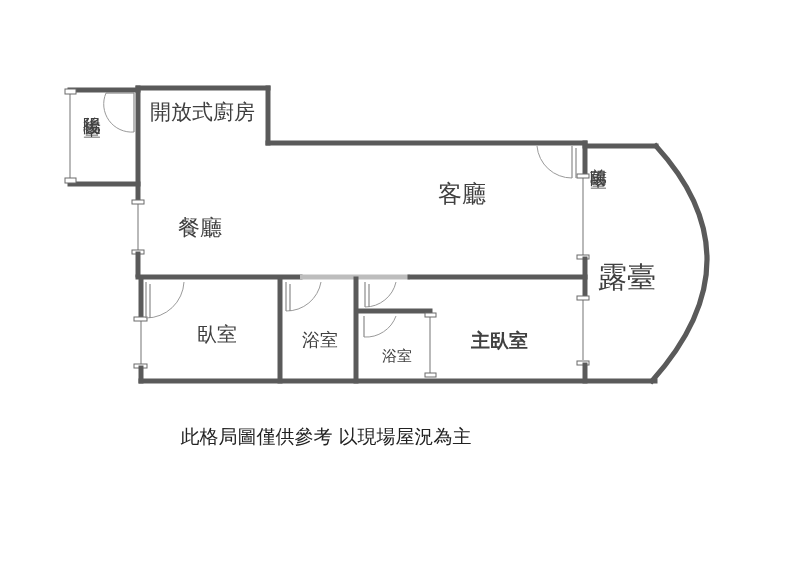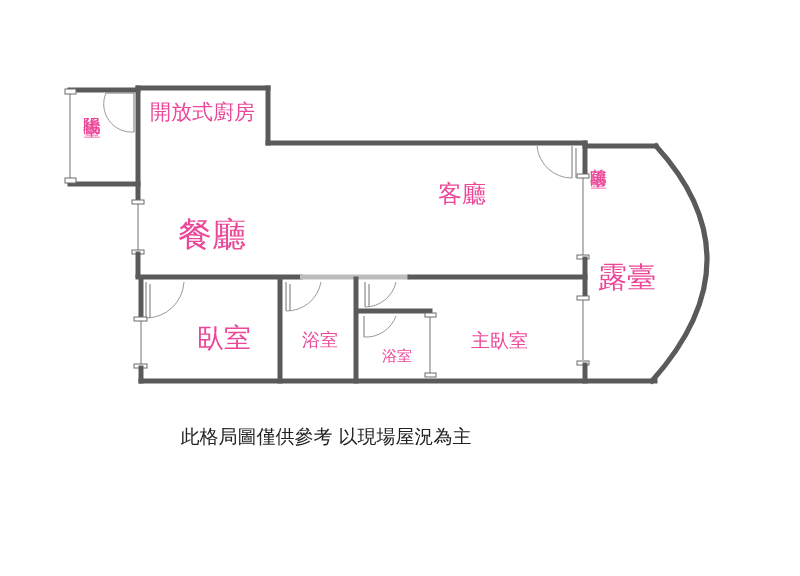--- a/index.html
+++ b/index.html
@@ -2,21 +2,21 @@
 <html><head>
   <meta charset="utf-8">
   <style>
     html, body { margin: 0; padding: 0; background: #ffffff; }
     body { width: 800px; height: 576px; position: relative; overflow: hidden; font-family: "DejaVu Sans", sans-serif; }
     svg { position: absolute; left: 0; top: 0; }
     .wall { stroke: #5a5a5a; stroke-width: 5; fill: none; stroke-linecap: square; }
     .thin { stroke: #8a8a8a; stroke-width: 1.2; fill: none; }
     .win { fill: #ffffff; stroke: #6a6a6a; stroke-width: 1; }
     .door-arc { stroke: #9a9a9a; stroke-width: 1; fill: none; }
-    .label { position: absolute; color: #ec4899; white-space: nowrap; line-height: 1; font-family: "DejaVu Sans", sans-serif; }
+    .label { position: absolute; color: #404040; white-space: nowrap; line-height: 1; font-family: "DejaVu Sans", sans-serif; }
     .vert { writing-mode: vertical-rl; letter-spacing: 2px; }
     .footer { position: absolute; left: 0; width: 652px; top: 424px; text-align: center; font-size: 19px; color: #222; font-family: "DejaVu Sans", sans-serif; }
   </style>
 </head>
 <body>
 
 <svg width="800" height="576" viewBox="0 0 800 576">
 
   <g>
     <line class="wall" x1="70" y1="90" x2="138" y2="90"></line>
@@ -104,22 +104,22 @@
   </g>
 
   <g>
     <path class="door-arc" d="M396 316 A 32 32 0 0 1 364 337"></path>
     <line class="thin" x1="364" y1="316" x2="364" y2="337"></line>
   </g>
 </svg>
 
 <div class="label vert" style="left:83px; top:102px; font-size:18px;">後陽臺</div>
 <div class="label" style="left:150px; top:102px; font-size:21px;">開放式廚房</div>
-<div class="label" style="left:178px; top:217px; font-size:34px;">餐廳</div>
+<div class="label" style="left:178px; top:217px; font-size:22px;">餐廳</div>
 <div class="label" style="left:438px; top:182px; font-size:24px;">客廳</div>
 <div class="label vert" style="left:590px; top:155px; font-size:17px;">前陽臺</div>
 <div class="label" style="left:598px; top:263px; font-size:29px;">露臺</div>
-<div class="label" style="left:197px; top:324px; font-size:27px;">臥室</div>
+<div class="label" style="left:197px; top:324px; font-size:20px;">臥室</div>
 <div class="label" style="left:302px; top:331px; font-size:18px;">浴室</div>
 <div class="label" style="left:382px; top:349px; font-size:15px;">浴室</div>
-<div class="label" style="left:471px; top:331px; font-size:19px;">主臥室</div>
+<div class="label" style="left:471px; top:331px; font-size:19px;font-weight:bold;">主臥室</div>
 
 <div class="footer">此格局圖僅供參考 以現場屋況為主</div>
 
 </body></html>

